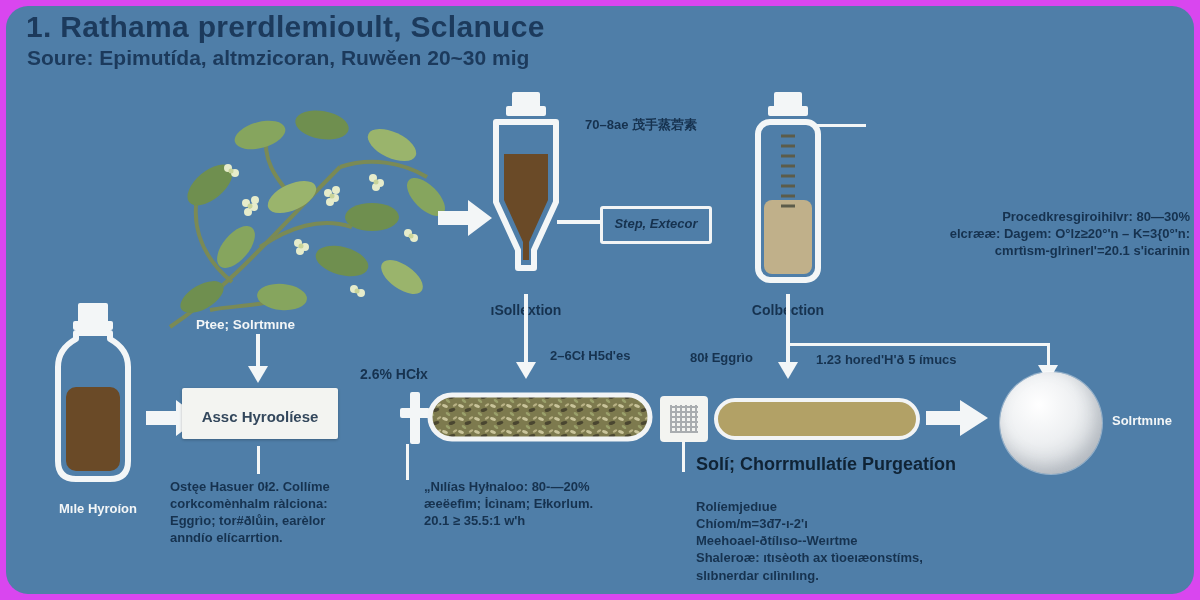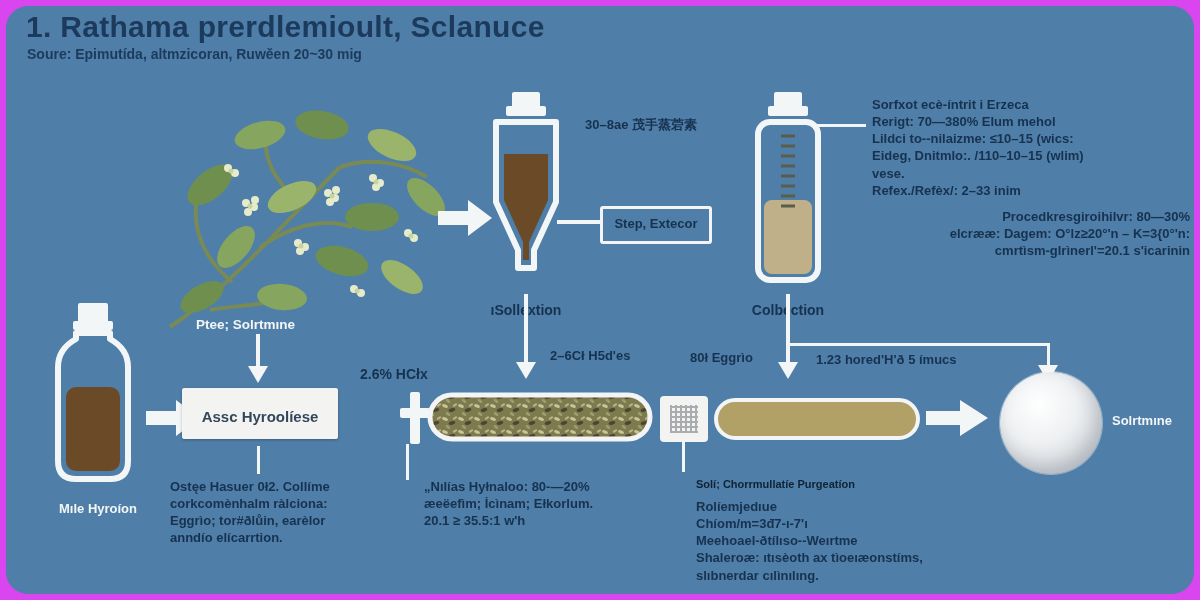--- a/index.html
+++ b/index.html
@@ -6,21 +6,21 @@
   .stage{position:relative;width:1200px;height:600px;background:#d946ef;overflow:hidden;}
   .panel{position:absolute;inset:6px;background:#4f7ea8;border-radius:22px;}
   .abs{position:absolute;}
   .navy{color:#16324f;}
   .dark{color:#0f2335;}
   .whitet{color:#f3f6f7;}
   .pre{white-space:pre-line;}
   .t13{font-size:13px;line-height:1.32;font-weight:600;}
   .t14b{font-size:14px;font-weight:bold;}
   .title1{font-size:30px;font-weight:bold;color:#1c3a5c;letter-spacing:.3px;}
-  .title2{font-size:14px;font-weight:bold;color:#1c3a5c;}
+  .title2{font-size:21px;font-weight:bold;color:#1c3a5c;}
   .vline{background:#f3f6f7;}
   .hline{background:#f3f6f7;}
   .ahead{width:0;height:0;border-left:10px solid transparent;border-right:10px solid transparent;border-top:17px solid #f3f6f7;}
   .stepbox{border:3px solid #f2f4f5;color:#16324f;font-size:13px;font-weight:bold;text-align:center;line-height:29px;border-radius:3px;}
   .asscbox{background:#f3f4f1;color:#33475c;font-size:15px;font-weight:bold;text-align:center;line-height:58px;border-radius:2px;box-shadow:0 1px 3px rgba(0,0,0,.25);}
   .capsule2{background:#b2a166;border:4px solid #f2f4f5;border-radius:22px;}
   .plug{background:#f3f4f1;border-radius:4px;}
   .plug .dots{position:absolute;inset:9px 10px;opacity:.55;
     background-image:repeating-linear-gradient(0deg,#6e747c 0 2px,transparent 2px 5px),
                      repeating-linear-gradient(90deg,#6e747c 0 2px,transparent 2px 5px);}
@@ -99,51 +99,45 @@
   <svg class="abs" style="left:438px;top:198px;" width="56" height="40" viewBox="0 0 56 40">
     <polygon points="0,13 30,13 30,2 54,20 30,38 30,27 0,27" fill="#f3f6f7"></polygon>
   </svg>
 
   <svg class="abs" style="left:468px;top:92px;" width="116" height="205" viewBox="0 0 116 205">
     <rect x="44" y="0" width="28" height="16" rx="2" fill="#f3f6f7"></rect>
     <rect x="38" y="14" width="40" height="10" rx="2" fill="#f3f6f7"></rect>
     <path d="M36,62 H80 V108 L61,150 V168 H55 V150 L36,108 Z" fill="#6a4a27"></path>
     <path d="M28,30 H88 V110 L66,158 V176 H50 V158 L28,110 Z" fill="none" stroke="#f3f6f7" stroke-width="6" stroke-linejoin="round"></path>
   </svg>
-  <div class="abs t13 navy" style="left:585px;top:116px;">30–8ae 茂手蒸菪素</div>
+  <div class="abs t13 navy" style="left:585px;top:116px;">70–8ae 茂手蒸菪素</div>
   <div class="abs t14b navy ctr" style="left:468px;top:302px;width:116px;">ıSollextion</div>
 
   <div class="abs hline" style="left:557px;top:220px;width:43px;height:4px;"></div>
-  <div class="abs stepbox" style="left:600px;top:206px;width:106px;height:32px;">Step, Extecor</div>
+  <div class="abs stepbox" style="left:600px;top:206px;width:106px;height:32px;font-style:italic;">Step, Extecor</div>
 
   <svg class="abs" style="left:733px;top:92px;" width="110" height="205" viewBox="0 0 110 205">
     <rect x="41" y="0" width="28" height="16" rx="2" fill="#f3f6f7"></rect>
     <rect x="35" y="14" width="40" height="10" rx="2" fill="#f3f6f7"></rect>
     <rect x="31" y="108" width="48" height="74" rx="8" fill="#c0b08a"></rect>
     <g stroke="#5c5c4a" stroke-width="3">
       <line x1="48" y1="44" x2="62" y2="44"></line>
         <line x1="48" y1="54" x2="62" y2="54"></line>
       <line x1="48" y1="64" x2="62" y2="64"></line>
         <line x1="48" y1="74" x2="62" y2="74"></line>
       <line x1="48" y1="84" x2="62" y2="84"></line>
         <line x1="48" y1="94" x2="62" y2="94"></line>
       <line x1="48" y1="104" x2="62" y2="104"></line>
         <line x1="48" y1="114" x2="62" y2="114"></line>
     </g>
     <rect x="25" y="30" width="60" height="158" rx="12" fill="none" stroke="#f3f6f7" stroke-width="6"></rect>
   </svg>
   <div class="abs t14b navy ctr" style="left:733px;top:302px;width:110px;">Colbection</div>
 
   <div class="abs hline" style="left:812px;top:124px;width:54px;height:3px;"></div>
-  <div class="abs t13 navy pre" style="left:872px;top:96px;width:318px;">Sorfxot ecè-íntrit i Erzeca
-Rerigt: 70—380% Elum mehol
-Lildci to--nilaizme: ≤10–15 (wics:
-Eideg, Dnitmlo:. /110–10–15 (wlim)
-vese.
-Refex./Refèx/: 2–33 inim</div>
   <div class="abs t13 navy pre" style="left:872px;top:208px;width:318px;text-align:right;">Procedkresgiroihilvr: 80—30%
 elcrææ: Dagem: O°lz≥20°'n – K=3{0°'n:
 cmrtìsm-glrìnerl'=20.1 s'icarinin</div>
 
   <div class="abs vline" style="left:524px;top:294px;width:4px;height:68px;"></div>
   <div class="abs ahead" style="left:516px;top:362px;"></div>
   <div class="abs t13 navy" style="left:550px;top:347px;">2–6Cł H5d'es</div>
 
   <div class="abs vline" style="left:786px;top:294px;width:4px;height:68px;"></div>
   <div class="abs ahead" style="left:778px;top:362px;"></div>
@@ -209,20 +203,20 @@
   </svg>
 
   <div class="abs sphere" style="left:1000px;top:372px;width:102px;height:102px;"></div>
   <div class="abs t13 whitet" style="left:1112px;top:412px;">Solrtmıne</div>
 
   <div class="abs vline" style="left:406px;top:444px;width:3px;height:36px;"></div>
   <div class="abs t13 navy pre" style="left:424px;top:478px;width:240px;">„Nılías Hyłnaloo: 80-—20%
 æeëefìm; İcìnam; Ełkorlum.
 20.1 ≥ 35.5:1 w'h</div>
 
-  <div class="abs t14b dark" style="left:696px;top:478px;font-size:11px;">Solí; Chorrmullatíe Purgeatíon</div>
+  <div class="abs t14b dark" style="left:696px;top:454px;font-size:18px;">Solí; Chorrmullatíe Purgeatíon</div>
   <div class="abs t13 navy pre" style="left:696px;top:498px;width:320px;">Rolíemjedıue
-Chíom/m=3đ7-ı-7'ı
+Chíom/m=3đ7-ı-2'ı
 Meehoael-ðtílıso--Weırtme
 Shaleroæ: ıtısèoth ax tìoeıæonstíms,
 slıbnerdar cılìnılıng.</div>
 
 </div>
 
 </body></html>

